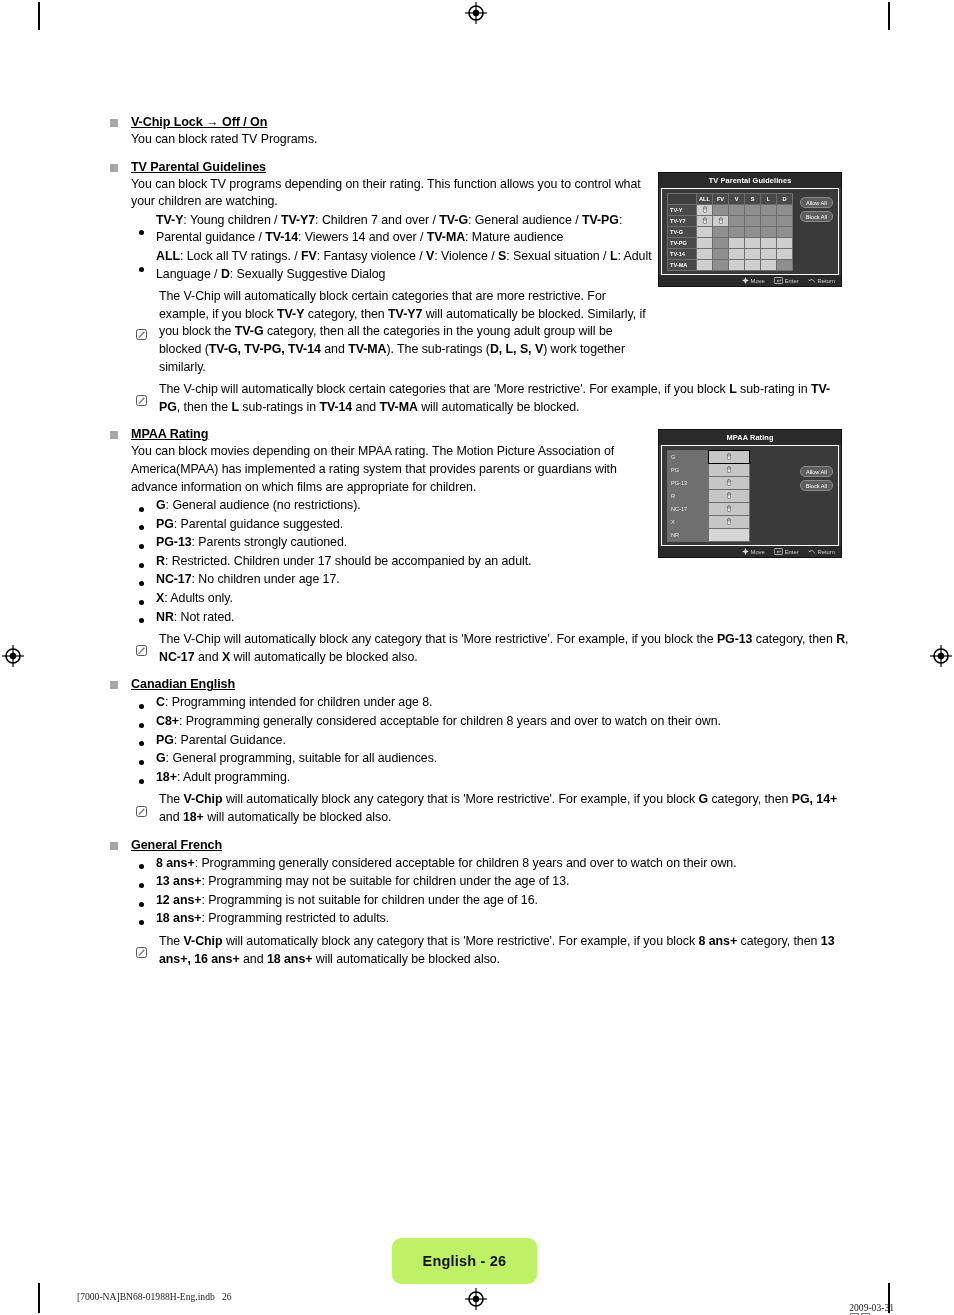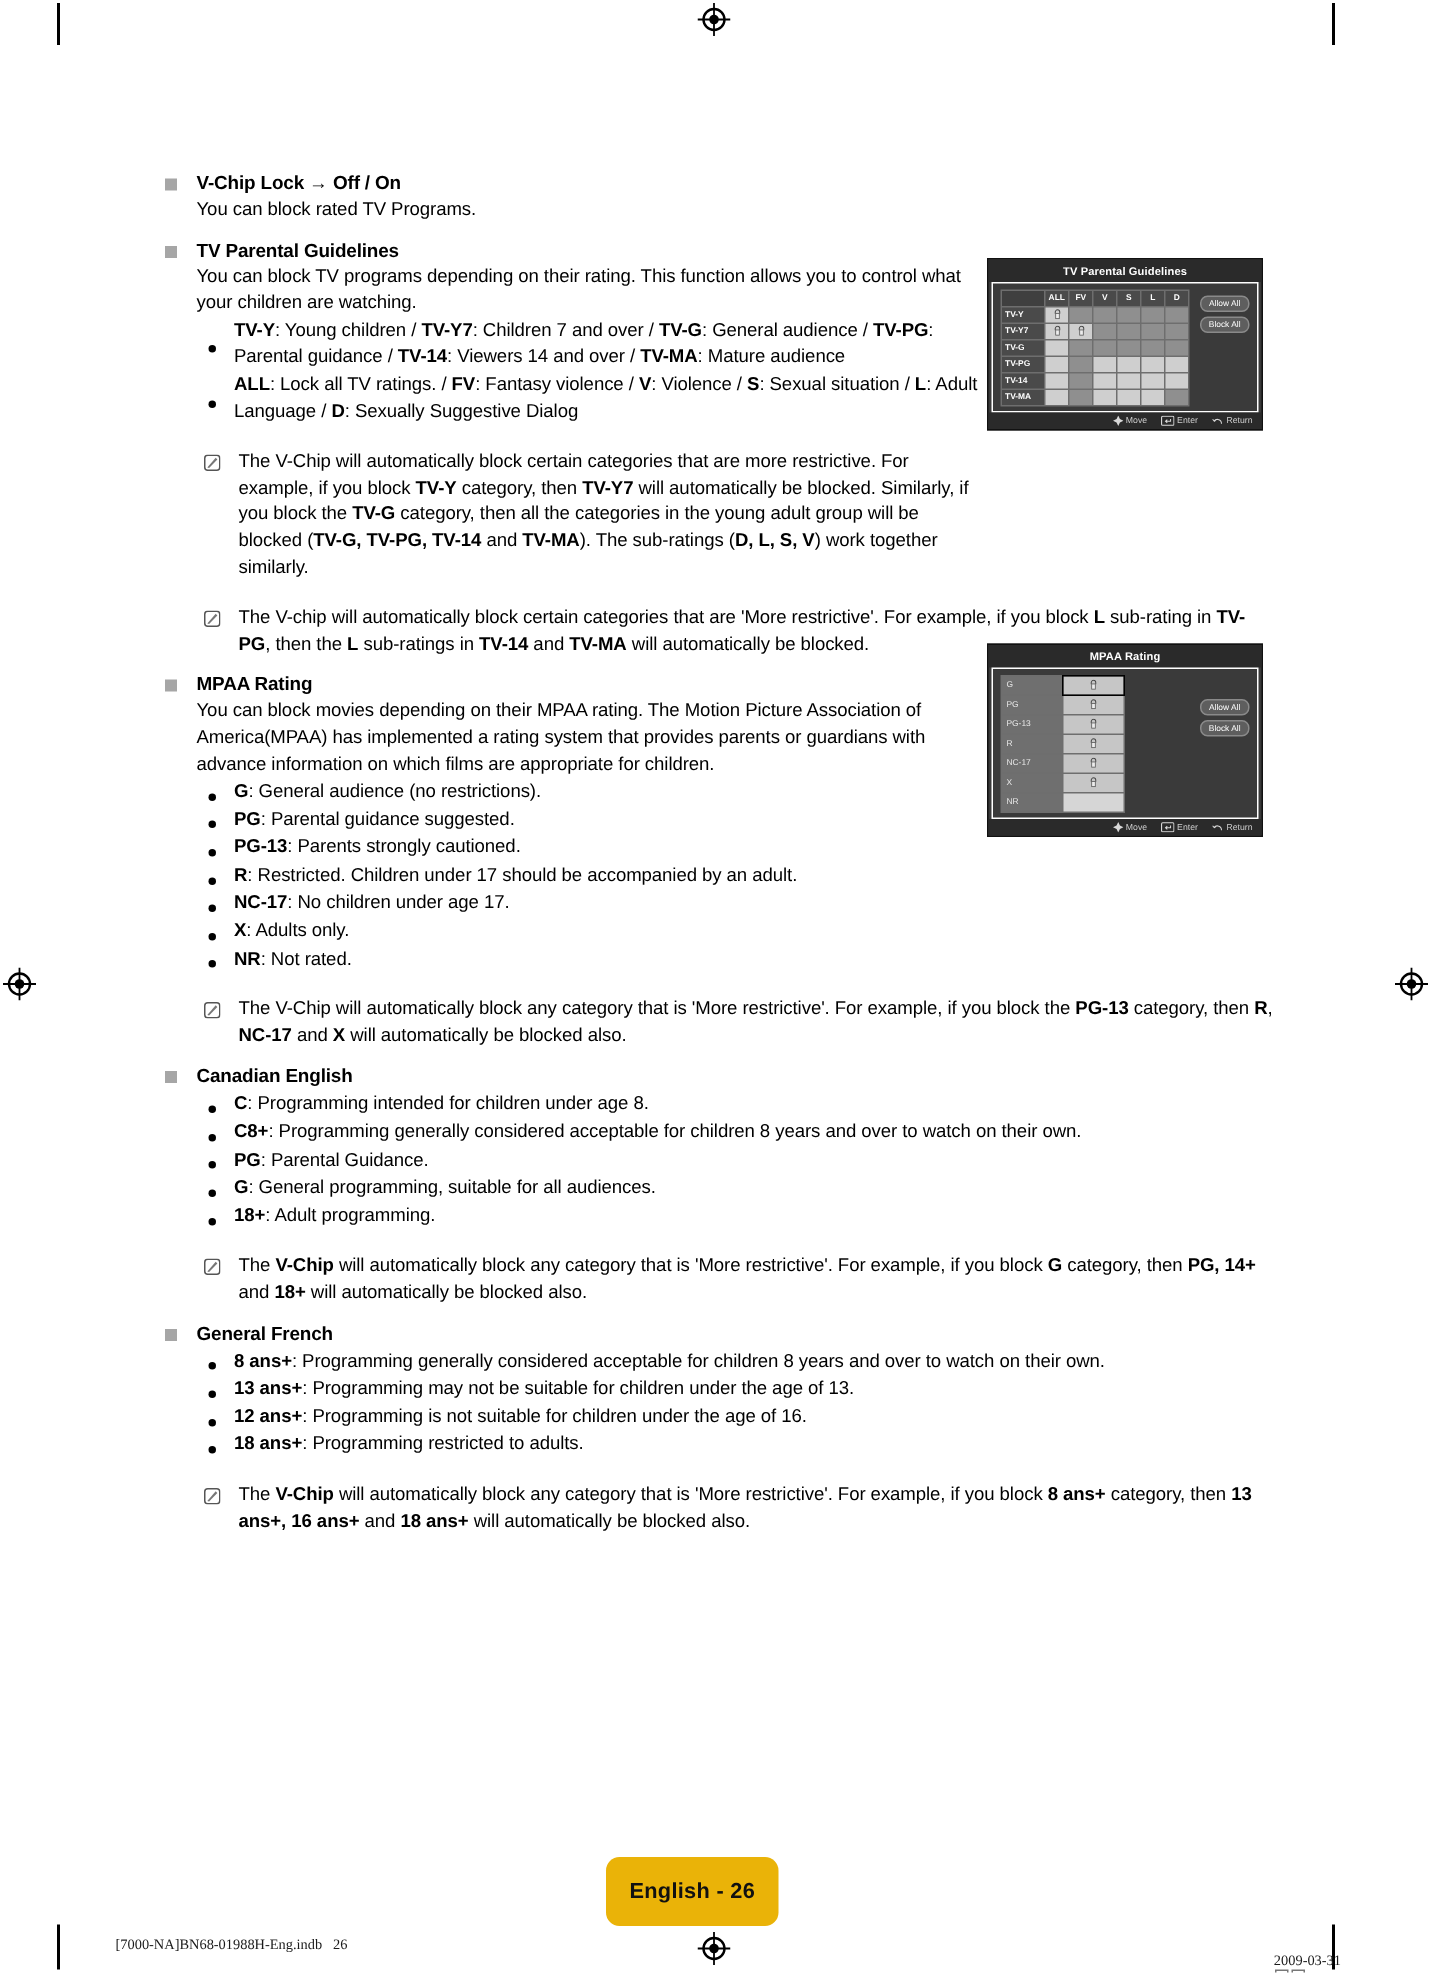--- a/index.html
+++ b/index.html
@@ -59,20 +59,21 @@
     background: #a6a6a6;
     margin-top: 5px;
     margin-right: 13px;
     flex: 0 0 auto;
   }
   .sec-title {
     font-size: 12.6px;
     font-weight: bold;
     line-height: 17px;
     letter-spacing: -0.1px;
+    text-decoration: underline;
   }
 
   .body-text {
     margin-left: 21px;
     font-size: 12.4px;
     line-height: 17.6px;
     max-width: 512px;
     letter-spacing: -0.05px;
   }
 
@@ -97,23 +98,23 @@
     font-size: 12.4px;
     line-height: 17.6px;
     max-width: 497px;
     letter-spacing: -0.05px;
   }
   .bullet-text.wide { max-width: 700px; }
 
   
   .note-row {
     display: flex;
-    align-items: flex-start;
+    align-items: center;
     margin-left: 21px;
-    margin-top: 16px;
+    margin-top: 5px;
   }
   .note-icon {
     flex: 0 0 auto;
     width: 11px;
     height: 11px;
     margin-top: 4px;
     margin-right: 12px;
     margin-left: 5px;
   }
   .note-icon svg { display: block; }
@@ -261,25 +262,25 @@
   }
   .mpaa-tbl tr.sel td.val {
     outline: 1.2px solid #000;
     background: #c6c6c6;
   }
   .mpaa-tbl td.val.empty { background: #d6d6d6; }
 
   
   .page-badge {
     position: absolute;
-    left: 404px;
+    left: 392px;
     top: 1238px;
-    width: 115px;
+    width: 145px;
     height: 46px;
-    background: #eab308;
+    background: #bef264;
     border-radius: 9px;
     display: flex;
     align-items: center;
     justify-content: center;
     font-size: 14.5px;
     font-weight: bold;
     color: #111;
     letter-spacing: 0.2px;
   }
   .foot-left {

